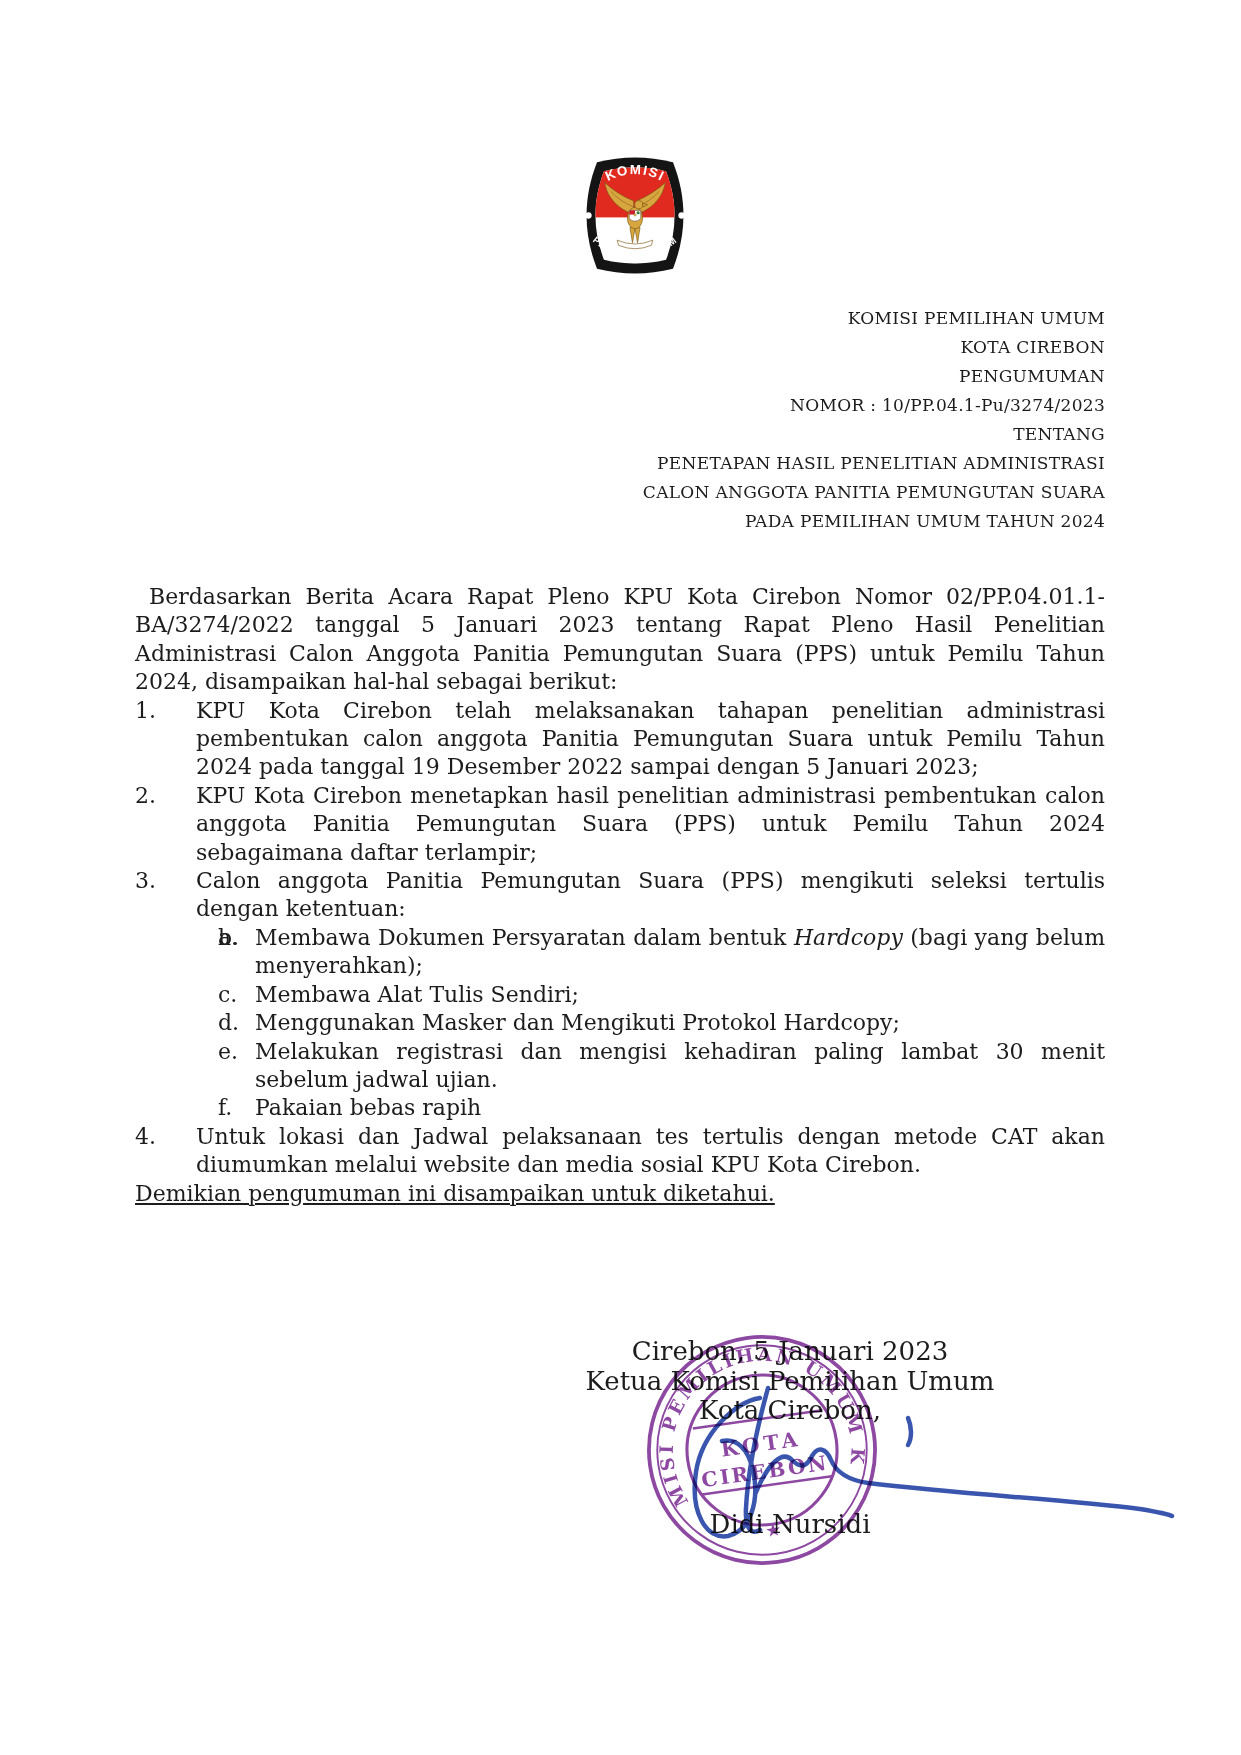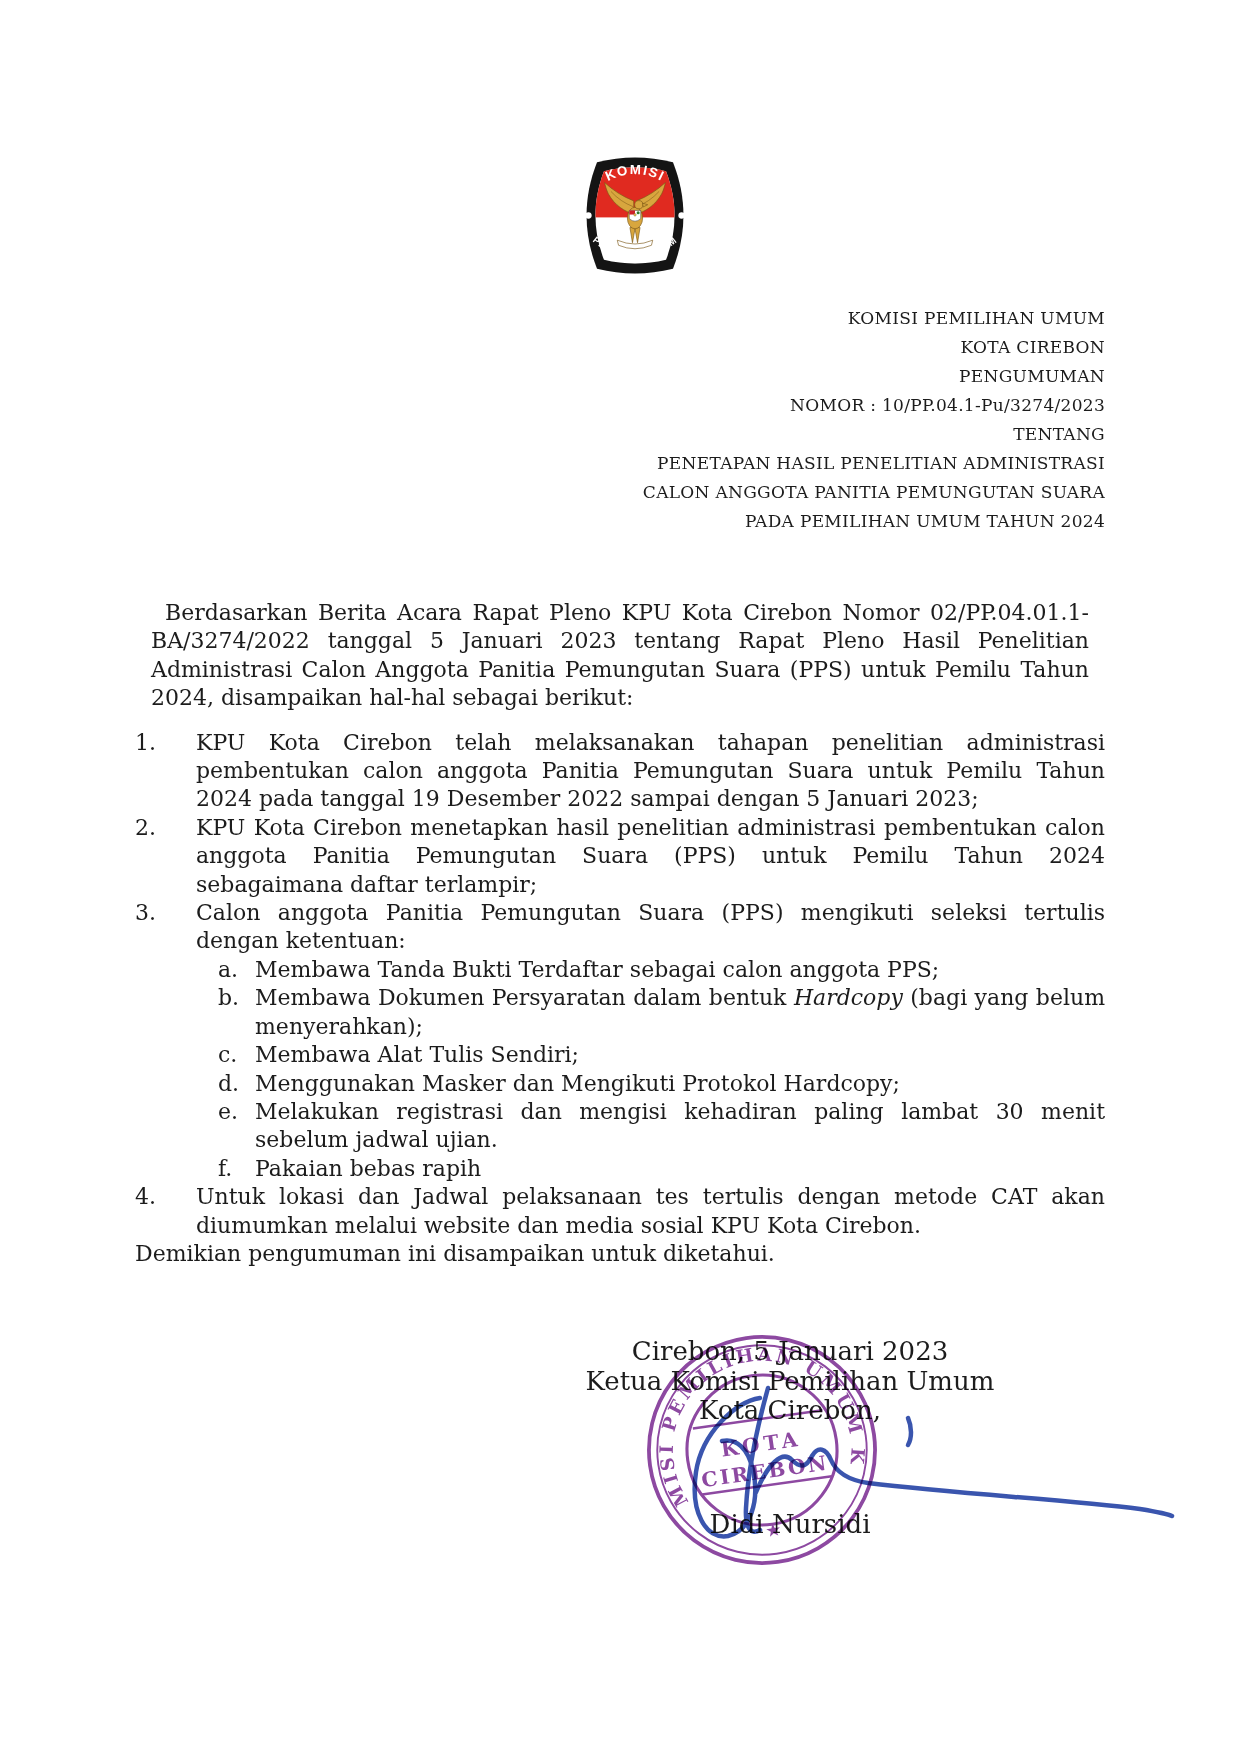--- a/index.html
+++ b/index.html
@@ -18,28 +18,28 @@
   .titleblock{
     position:absolute;left:135px;top:304px;width:970px;
     text-align:right;font-size:17px;line-height:29px;
     letter-spacing:0.3px;
   }
   
   .docbody{
     position:absolute;left:135px;top:583px;width:970px;
     font-size:22px;line-height:28.4px;
   }
-  .intro{margin:16px;text-align:justify;text-indent:14px;}
+  .intro{margin:0;text-align:justify;text-indent:14px;}
   .mainlist{list-style:none;margin:0;padding:0;}
   .mli{position:relative;padding-left:61px;text-align:justify;}
   .mli .num{position:absolute;left:0;top:0;}
   .sublist{list-style:none;margin:0;padding:0;}
   .sli{position:relative;padding-left:59px;text-align:justify;}
   .sli .letter{position:absolute;left:22px;top:0;}
-  .closing{margin:0;text-align:justify;}
+  .closing{margin:0;text-align:justify;text-decoration:underline;}
   .it{font-style:italic;}
   
   .sigblock{
     position:absolute;left:540px;top:1337px;width:500px;
     text-align:center;font-size:26px;line-height:29.5px;
   }
   .signame{margin-top:84px;}
   .stamp{
     position:absolute;left:643px;top:1331px;width:238px;height:238px;
     transform:rotate(-8deg);
@@ -120,21 +120,20 @@
       <li class="mli">
         <span class="num">2.</span>
         <span>KPU Kota Cirebon menetapkan hasil penelitian administrasi pembentukan calon anggota Panitia Pemungutan Suara (PPS) untuk Pemilu Tahun 2024 sebagaimana daftar terlampir;</span>
       </li>
       <li class="mli">
         <span class="num">3.</span>
         <span>Calon anggota Panitia Pemungutan Suara (PPS) mengikuti seleksi tertulis dengan ketentuan:</span>
         <ol class="sublist">
           <li class="sli">
             <span class="letter">a.</span>
-            <span>Membawa Tanda Bukti Terdaftar sebagai calon anggota PPS;</span>
           </li>
           <li class="sli">
             <span class="letter">b.</span>
             <span>Membawa Dokumen Persyaratan dalam bentuk </span><span class="it">Hardcopy</span><span> (bagi yang belum menyerahkan);</span>
           </li>
           <li class="sli">
             <span class="letter">c.</span>
             <span>Membawa Alat Tulis Sendiri;</span>
           </li>
           <li class="sli">

